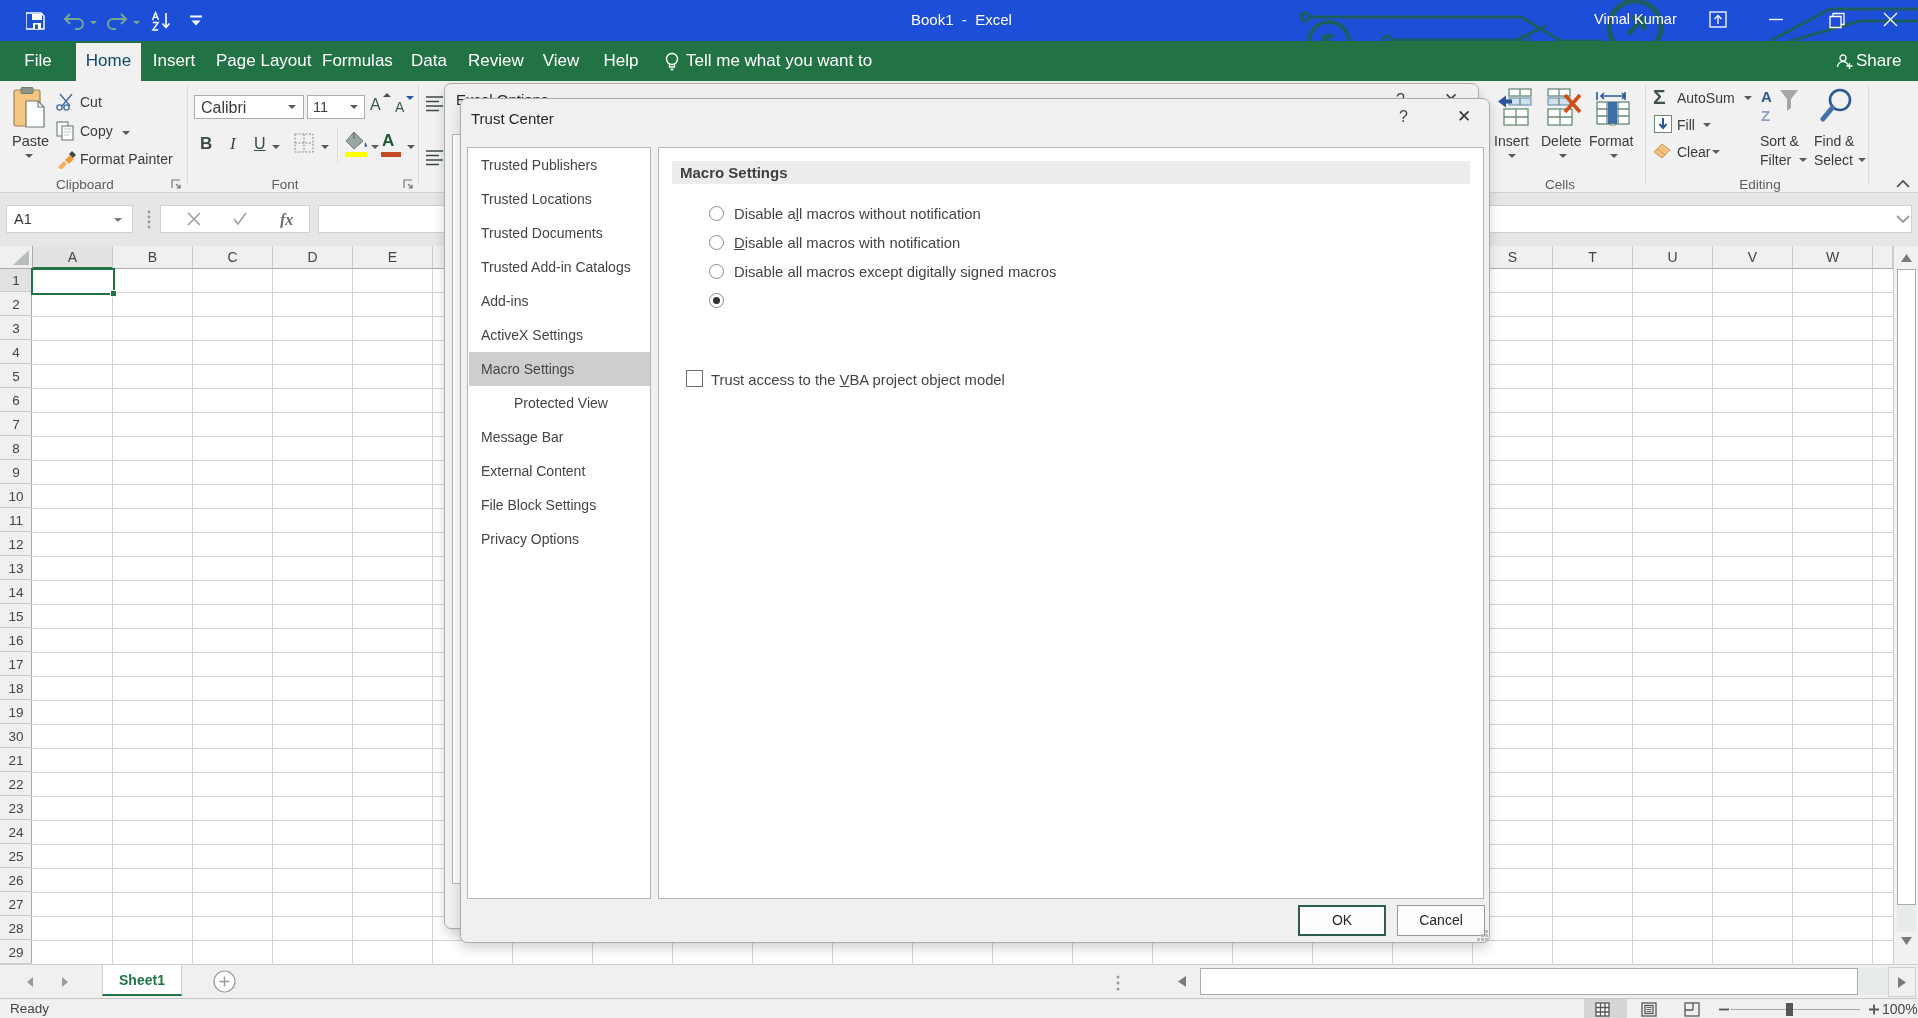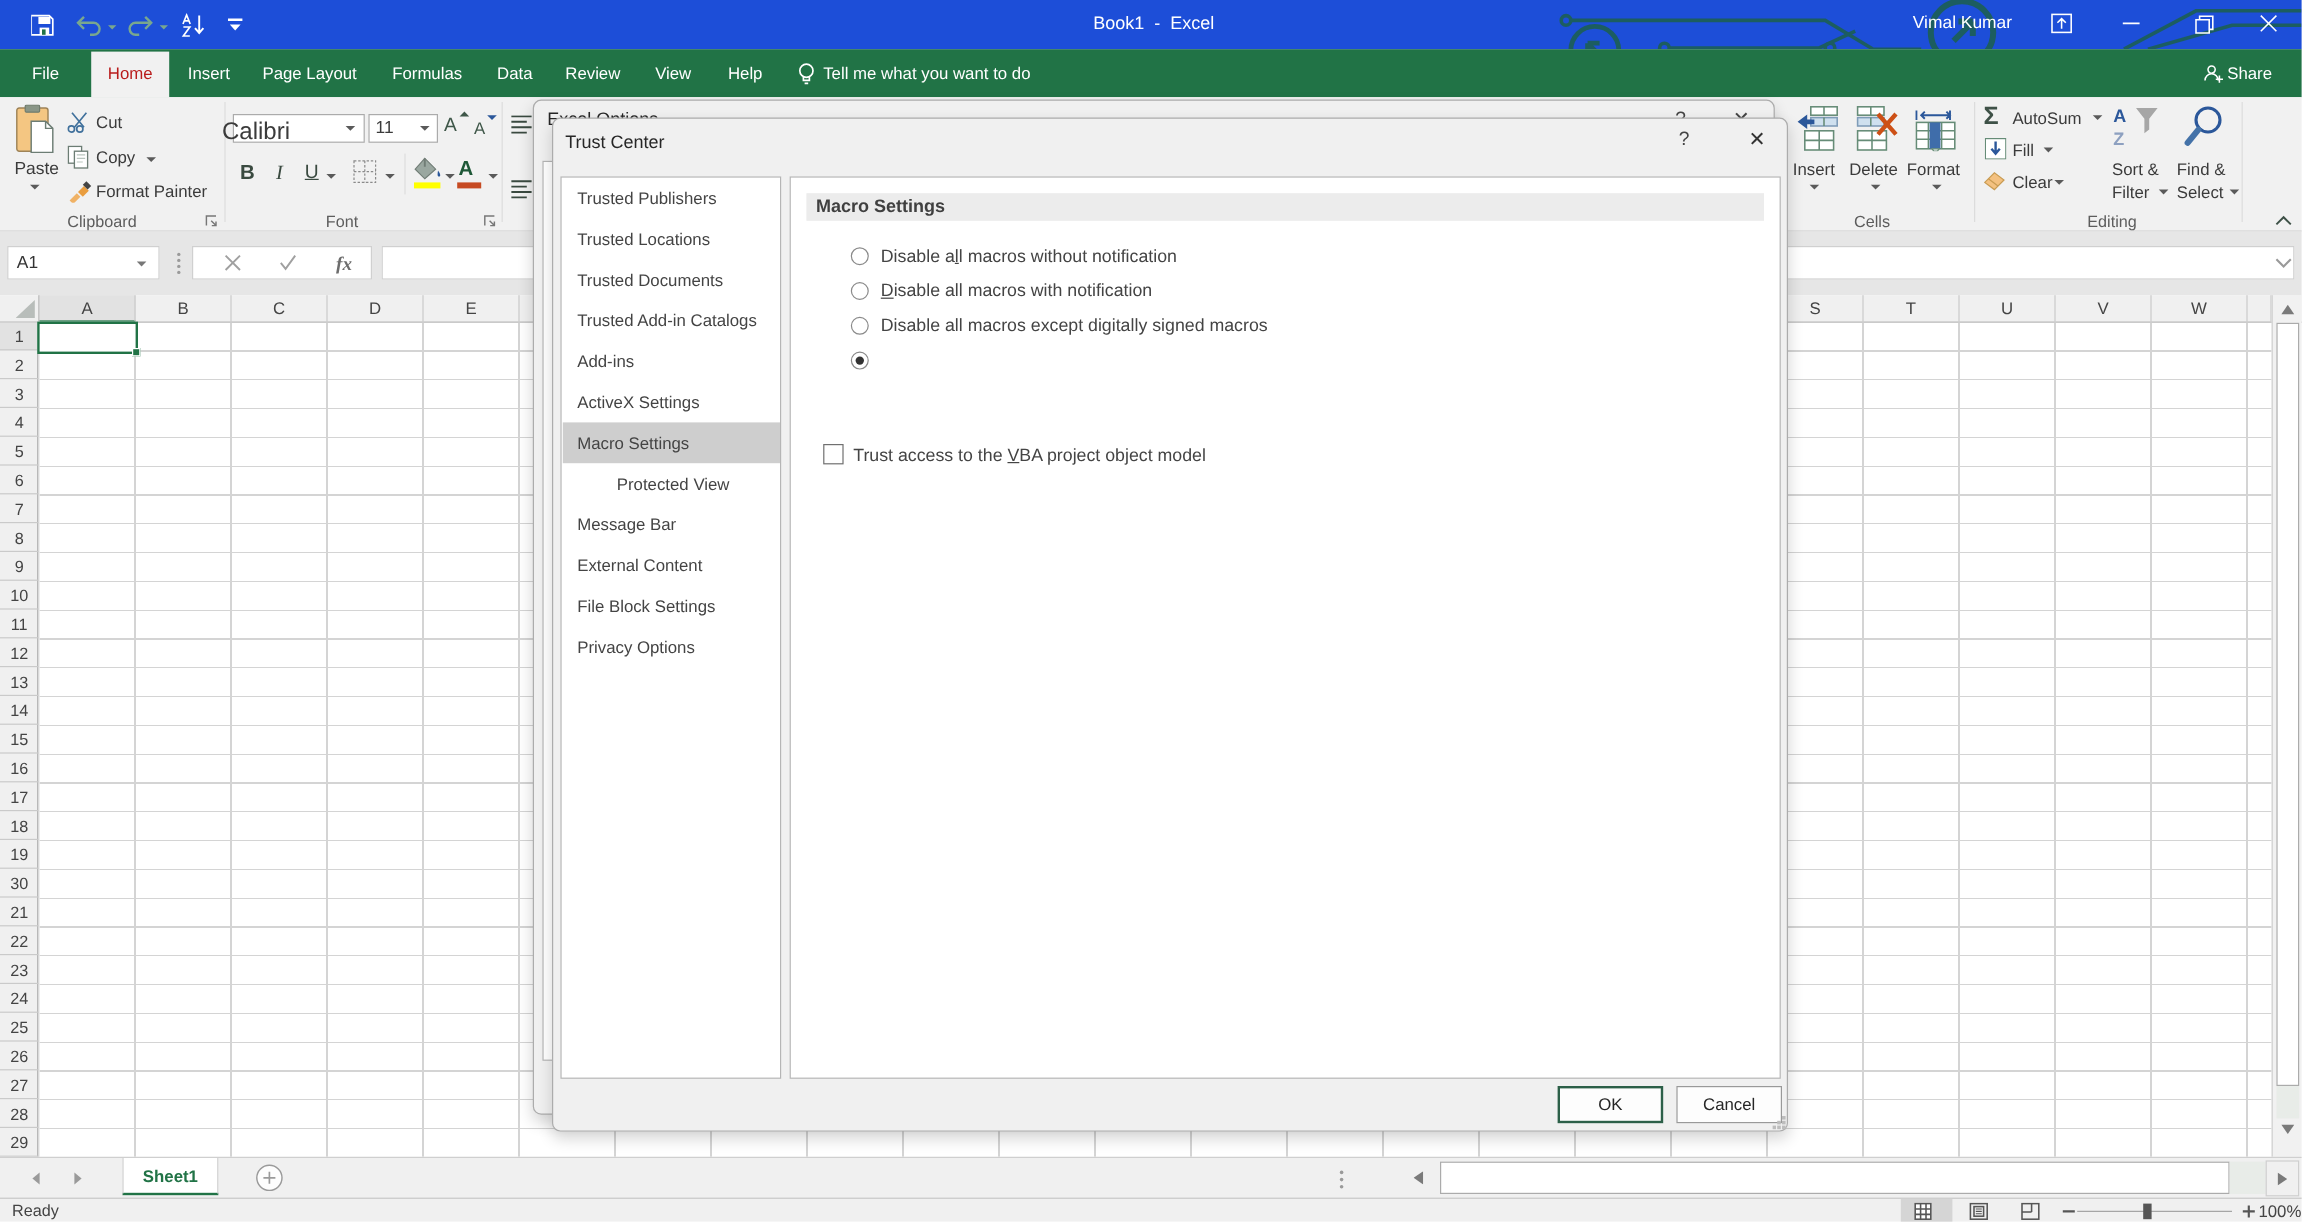--- a/index.html
+++ b/index.html
@@ -1,20 +1,20 @@
 <!DOCTYPE html>
 <html><head><meta charset="utf-8"><title>Book1 - Excel</title><style>
 *{margin:0;padding:0;box-sizing:border-box}
 html,body{width:1918px;height:1018px;overflow:hidden;background:#fff;
  font-family:"Liberation Sans",sans-serif;-webkit-font-smoothing:antialiased}
 .abs{position:absolute}
 #titlebar{position:absolute;left:0;top:0;width:1918px;height:41px;background:#1d4ed8;overflow:hidden}
 #tabrow{position:absolute;left:0;top:41px;width:1918px;height:40px;background:#217346}
-.tab{position:absolute;top:0;height:40px;line-height:40px;color:#fff;font-size:14px;text-align:center}
-#hometab{background:#f1f1f1;color:#b91c1c;top:2px;height:38px;line-height:36px}
+.tab{position:absolute;top:0;height:40px;line-height:40px;color:#fff;font-size:17px;text-align:center}
+#hometab{background:#f1f1f1;color:#0c4a6e;top:2px;height:38px;line-height:36px}
 #ribbon{position:absolute;left:0;top:81px;width:1918px;height:112px;background:#f1f1f1;border-bottom:1px solid #d2d2d2}
 .rlabel{position:absolute;font-size:14px;color:#3b3b3b;white-space:nowrap}
 .glabel{position:absolute;font-size:13.5px;color:#5d5d5d;white-space:nowrap;text-align:center}
 .gsep{position:absolute;top:4px;width:1px;height:100px;background:#dcdcdc}
 .caret{position:absolute;width:0;height:0;border-left:4px solid transparent;border-right:4px solid transparent;border-top:4px solid #5a5a5a}
 #fbar{position:absolute;left:0;top:193px;width:1918px;height:53px;background:#e6e6e6}
 .whitebox{position:absolute;background:#fff;border:1px solid #d4d4d4}
 #colheads{position:absolute;left:0;top:246px;width:1918px;height:23px;background:#f0f0f0;border-bottom:1px solid #ababab}
 .colhead{position:absolute;top:0;height:22px;line-height:22px;text-align:center;font-size:14px;color:#444;border-right:1px solid #cacaca}
 #grid{position:absolute;left:0;top:269px;width:1893px;height:695px;background:#fff}
@@ -149,21 +149,21 @@
 </svg>
 <div class="rlabel" style="left:80px;top:70px">Format Painter</div>
 <div class="glabel" style="left:40px;top:96px;width:90px">Clipboard</div>
 <svg class="abs" style="left:170px;top:97px" width="12" height="12" viewBox="0 0 12 12">
 <g stroke="#777" stroke-width="1.2" fill="none">
         <path d="M2 2 h-0 M2 10 v-8 h8 M6 6 l4 4 M10 6.5 v3.5 h-3.5"></path>
       </g>
     </svg>
 <div class="gsep" style="left:187px"></div>
 <div class="whitebox" style="left:194px;top:14px;width:110px;height:24px;border-color:#ababab"></div>
-<div class="rlabel" style="left:185px;top:18px;font-size:20px">Calibri</div>
+<div class="rlabel" style="left:201px;top:18px;font-size:16px">Calibri</div>
 <div class="caret" style="left:288px;top:24px"></div>
 <div class="whitebox" style="left:307px;top:14px;width:58px;height:24px;border-color:#ababab"></div>
 <div class="rlabel" style="left:313px;top:18px;font-size:14.5px">11</div>
 <div class="caret" style="left:350px;top:24px"></div>
 <div class="rlabel" style="left:370px;top:15px;font-size:16px;color:#3f5749">A</div>
 <div class="abs" style="left:383px;top:12px;width:0;height:0;border-left:4px solid transparent;border-right:4px solid transparent;border-bottom:4px solid #3f5749"></div>
 <div class="rlabel" style="left:395px;top:18px;font-size:14px;color:#3f5749">A</div>
 <div class="abs" style="left:406px;top:15px;width:0;height:0;border-left:4px solid transparent;border-right:4px solid transparent;border-top:4px solid #2b579a"></div>
 <div class="rlabel" style="left:200px;top:53px;font-size:17px;font-weight:bold;color:#3a4a40">B</div>
 <div class="rlabel" style="left:230px;top:53px;font-size:17px;font-style:italic;font-family:'Liberation Serif',serif;color:#3a4a40">I</div>

